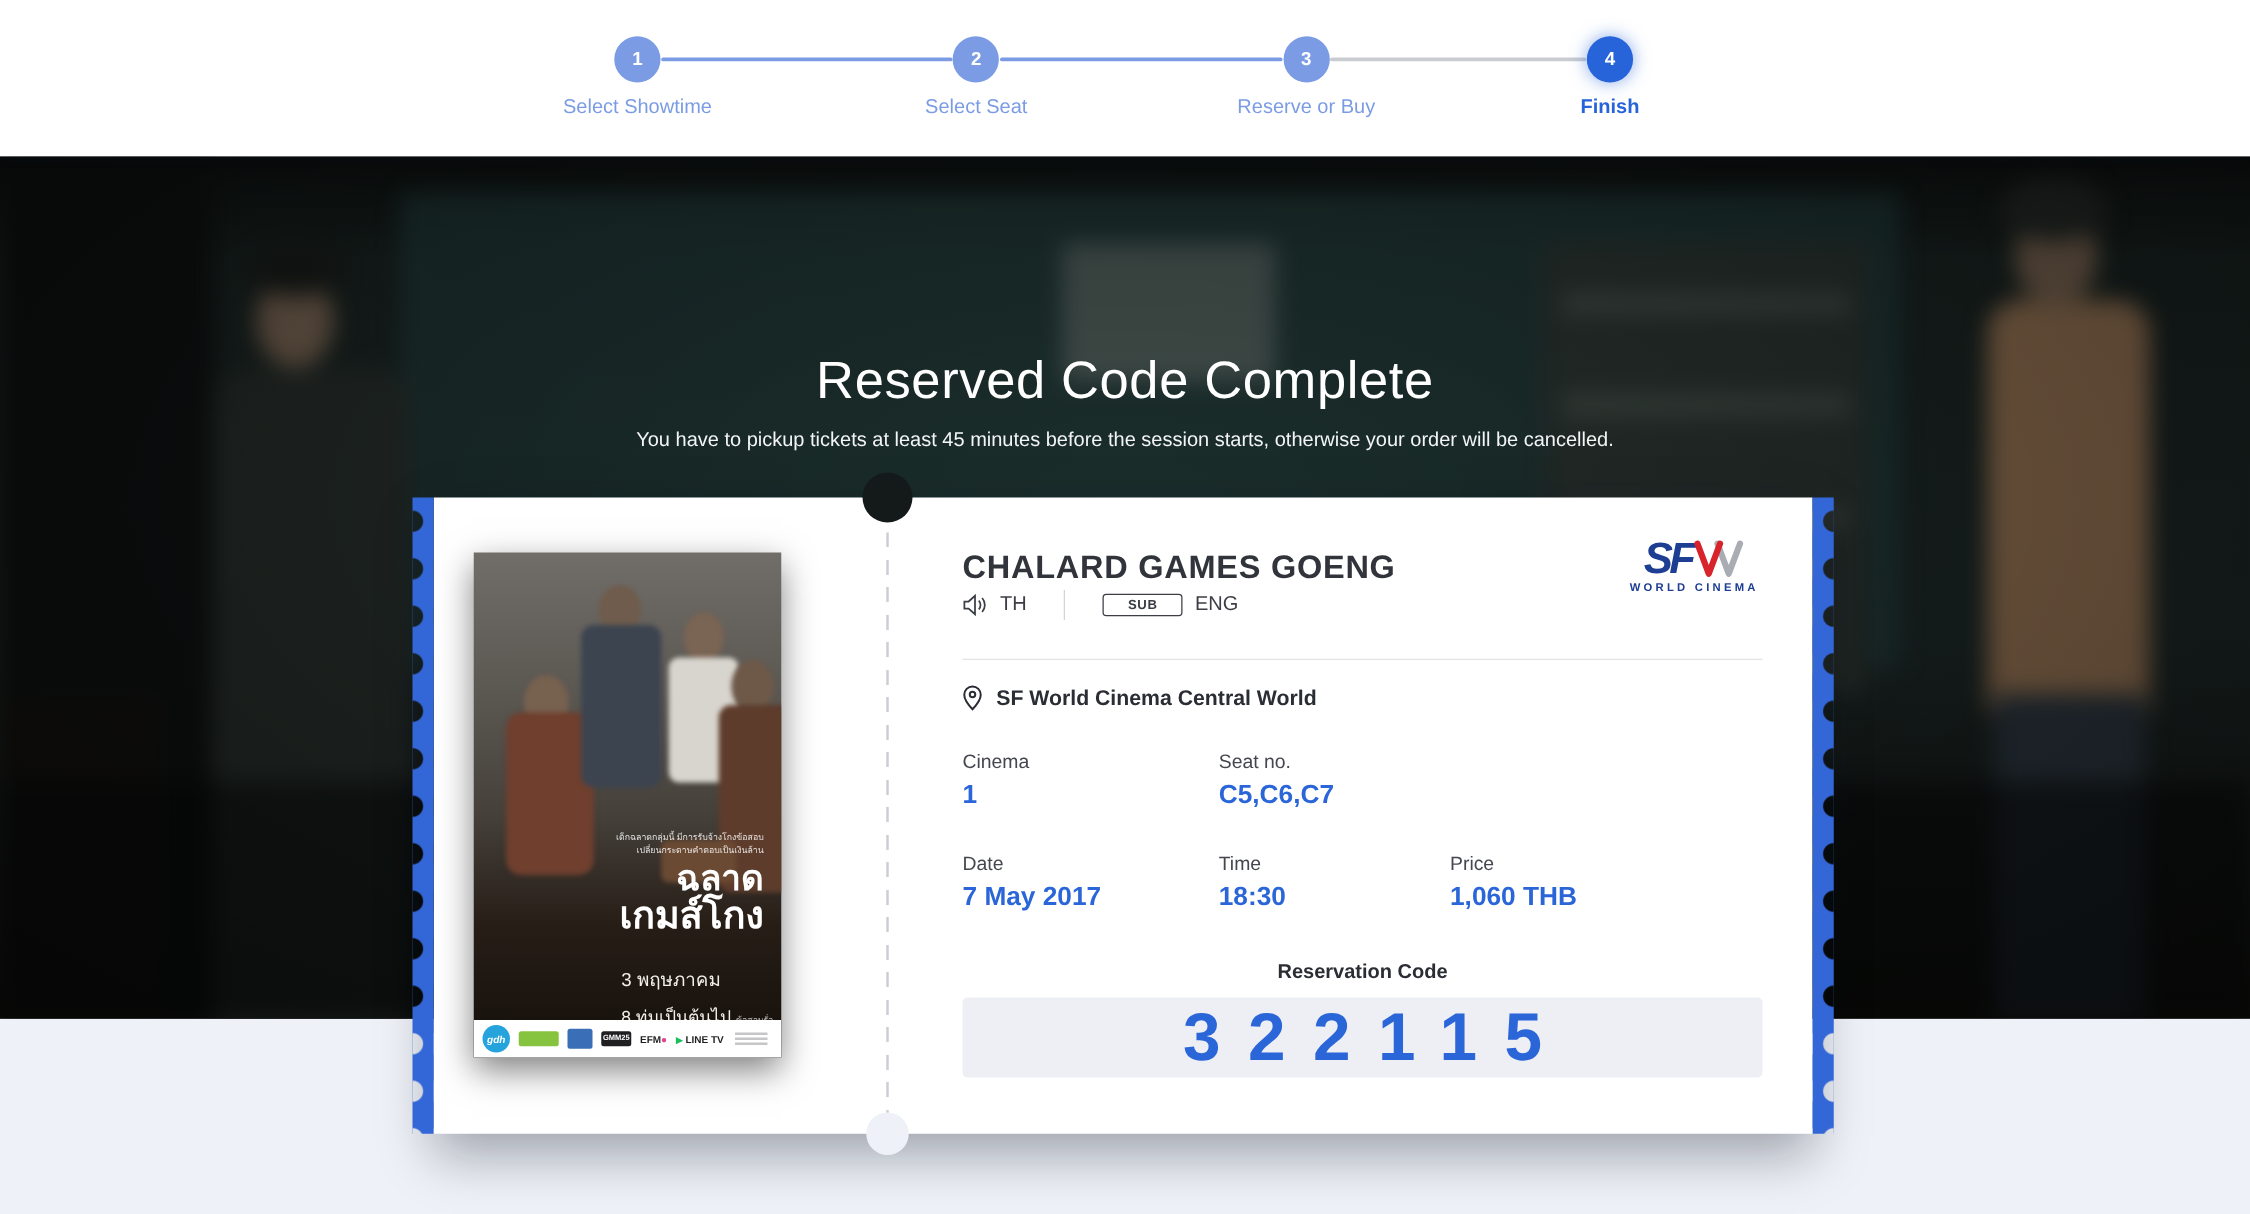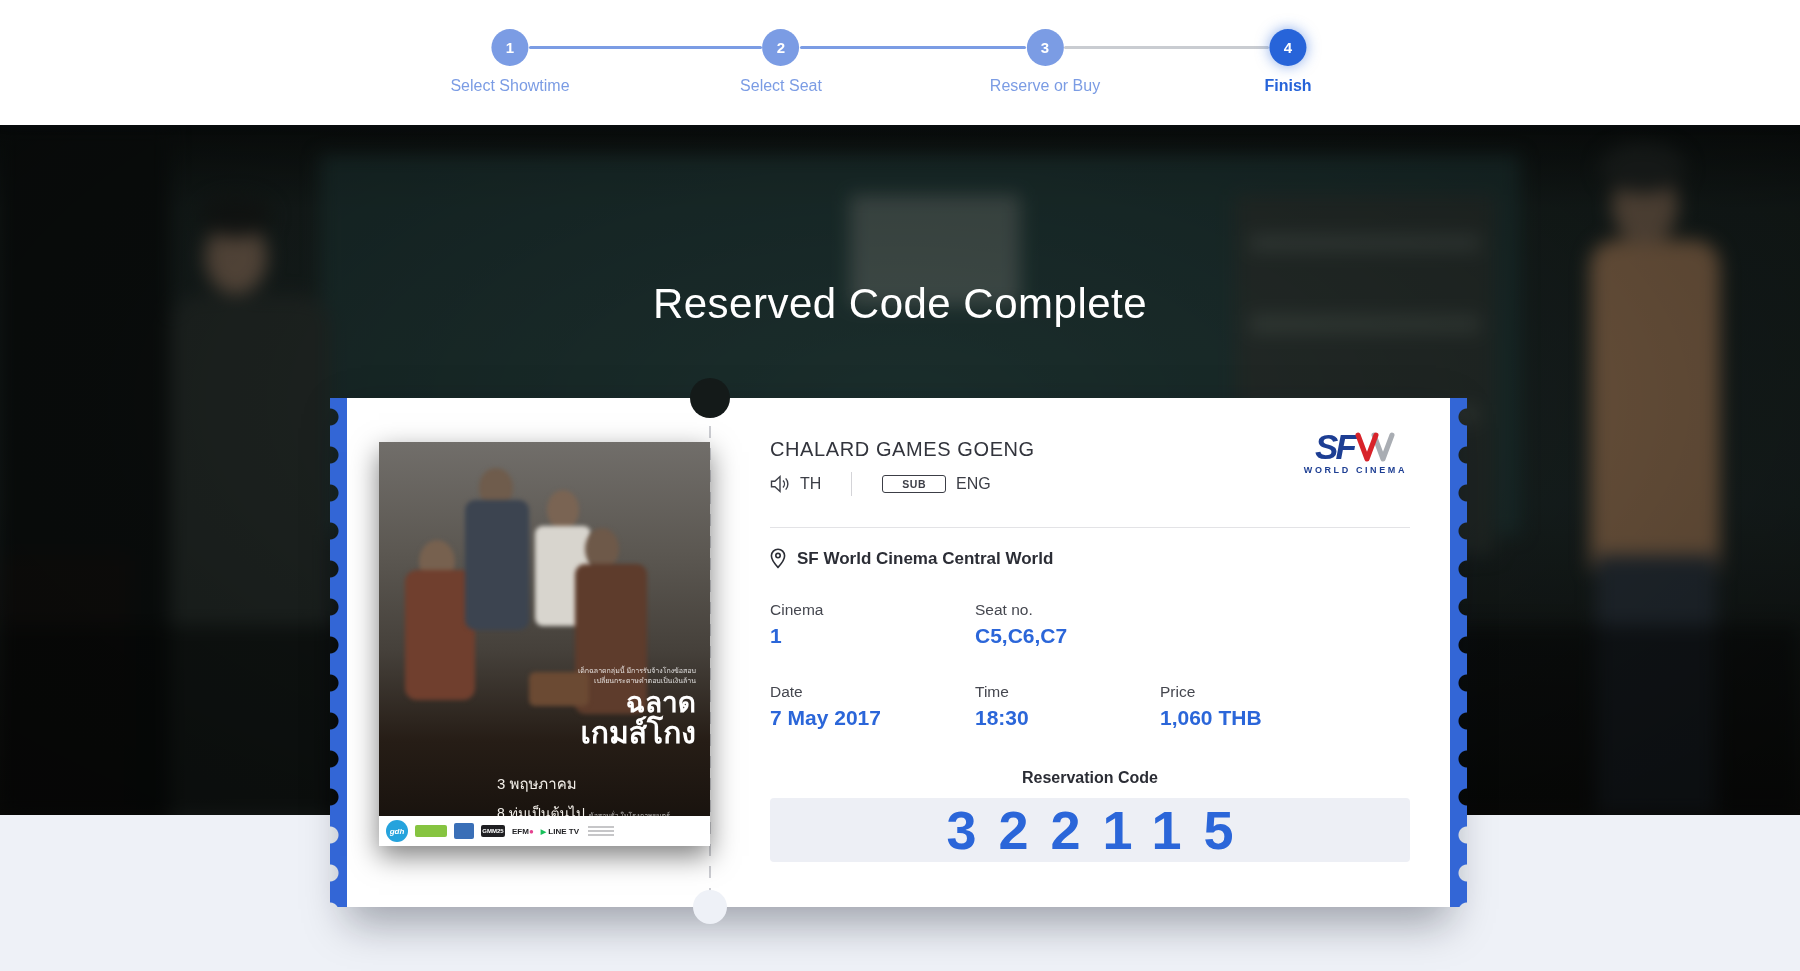--- a/index.html
+++ b/index.html
@@ -45,21 +45,21 @@
   .edge-right { right:0;
     background-image:radial-gradient(circle at 17px 19px, rgba(0,0,0,0) 8px, #3366d6 9px);
     background-size:17px 38px; }
   .notch { position:absolute; border-radius:50%; z-index:6; }
   .notch-top { left:360px; top:-20px; width:40px; height:40px; background:#141a19; }
   .notch-bottom { left:363px; bottom:-17px; width:34px; height:34px; background:#eef1f7; }
   .divider-dashed { position:absolute; left:379px; top:28px; bottom:9px; width:2px;
     background:repeating-linear-gradient(180deg,#cdced3 0px,#cdced3 12px,transparent 12px,transparent 22px); }
 
   
-  .poster { position:absolute; left:49px; top:44px; width:331px; height:404px;
+  .poster { position:absolute; left:49px; top:44px; width:246px; height:404px;
     box-shadow:0 10px 26px rgba(0,0,0,.5); overflow:hidden;
     background:linear-gradient(180deg,#716e6a 0%, #5b5751 28%, #45403a 52%, #261d16 74%, #140f0b 100%); }
   .pblob { position:absolute; filter:blur(2px); }
   .poster-tagline { position:absolute; right:14px; top:224px; text-align:right;
     font-size:7px; color:rgba(255,255,255,.85); line-height:10px; }
   .poster-title { position:absolute; right:14px; top:246px; text-align:right;
     color:#ffffff; font-weight:bold; line-height:1.05; }
   .poster-title .t1 { font-size:28px; }
   .poster-title .t2 { font-size:30px; }
   .poster-release { position:absolute; left:118px; top:330px; color:#f3efe9; }
@@ -78,21 +78,21 @@
   .logo-dark  { width:24px; height:12px; background:#1f1f22; border-radius:2px; font-size:6px; }
   .logo-efm { font-size:8px; font-weight:bold; color:#1f1f22; flex:0 0 auto; }
   .logo-efm .dot { color:#e5418f; }
   .logo-linetv { font-size:8px; font-weight:bold; color:#1f1f22; flex:0 0 auto; }
   .logo-linetv .play { color:#17c05a; font-size:7px; }
   .logo-fineprint { margin-left:2px; display:flex; flex-direction:column; gap:2px; }
   .logo-fineprint span { display:block; width:26px; height:2px; background:#c6c6c8; }
 
   
   .tcontent { position:absolute; left:440px; top:0; width:640px; height:100%; }
-  .movie-title { position:absolute; left:0; top:40px; font-size:20px; font-weight:400;
+  .movie-title { position:absolute; left:0; top:40px; font-size:26px; font-weight:700;
     letter-spacing:.6px; color:#32343c; }
   .audio-row { position:absolute; left:0; top:74px; display:flex; align-items:center; height:24px; }
   .audio-row .lang { font-size:16px; color:#3c3e46; margin-left:10px; }
   .vsep { width:1px; height:24px; background:#d4d4d8; margin:0 30px; }
   .sub-badge { border:1.5px solid #3c3e46; border-radius:3px; font-size:10.5px; font-weight:bold;
     color:#3c3e46; padding:2px 19px; letter-spacing:.5px; }
   .brand { position:absolute; right:3px; top:34px; text-align:center; }
   .brand-row { display:flex; align-items:flex-end; justify-content:center; }
   .brand-sf { font-size:35px; font-weight:800; font-style:italic; color:#1d3e93;
     letter-spacing:-3px; line-height:30px; }
@@ -161,20 +161,21 @@
     <div class="blob" style="left:1250px;top:280px;width:230px;height:18px;background:#343d39;"></div>
     <div class="blob" style="left:1590px;top:115px;width:130px;height:330px;background:#84664a;border-radius:26px 26px 0 0;"></div>
     <div class="blob" style="left:1612px;top:40px;width:66px;height:80px;background:#6b5948;border-radius:50%;"></div>
     <div class="blob" style="left:1600px;top:18px;width:86px;height:50px;background:#1f2422;border-radius:50%;"></div>
     <div class="blob" style="left:1596px;top:430px;width:120px;height:260px;background:#273038;"></div>
     <div class="blob" style="left:0;top:500px;width:1800px;height:190px;background:rgba(5,8,7,.55);"></div>
   </div>
   <div class="hero-overlay"></div>
   <div class="hero-text">
     <div class="hero-title">Reserved Code Complete</div>
+    <div class="hero-subtitle">You have to pickup tickets at least 45 minutes before the session starts, otherwise your order will be cancelled.</div>
   </div>
 </div>
 
 <div class="ticket">
   <div class="ticket-body"></div>
   <div class="edge edge-left"></div>
   <div class="edge edge-right"></div>
   <div class="notch notch-top"></div>
   <div class="notch notch-bottom"></div>
   <div class="divider-dashed"></div>

